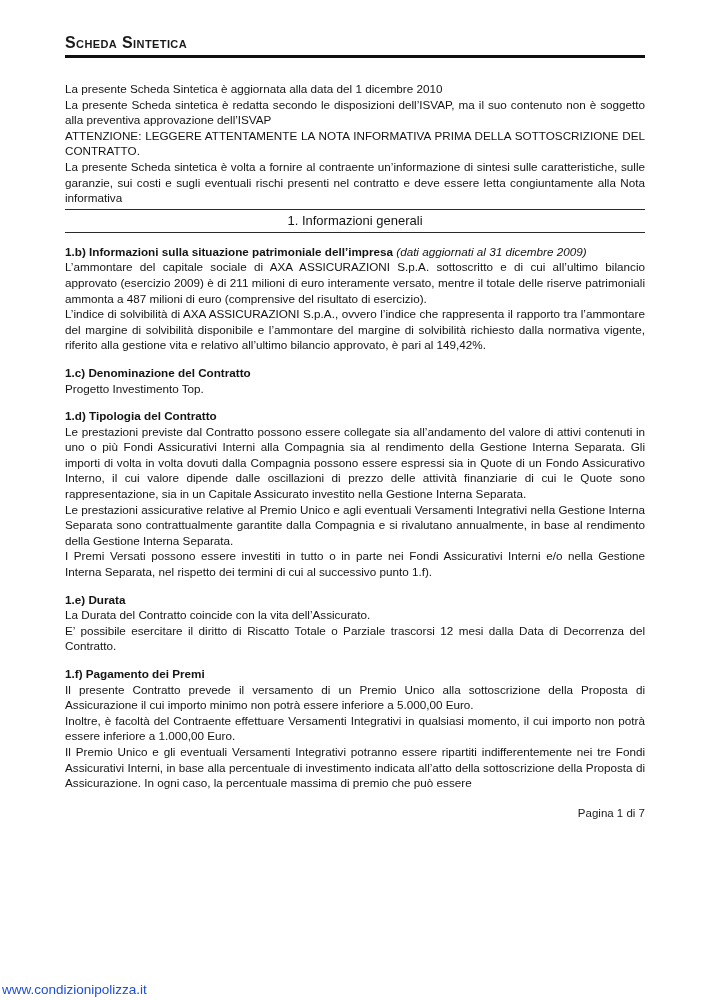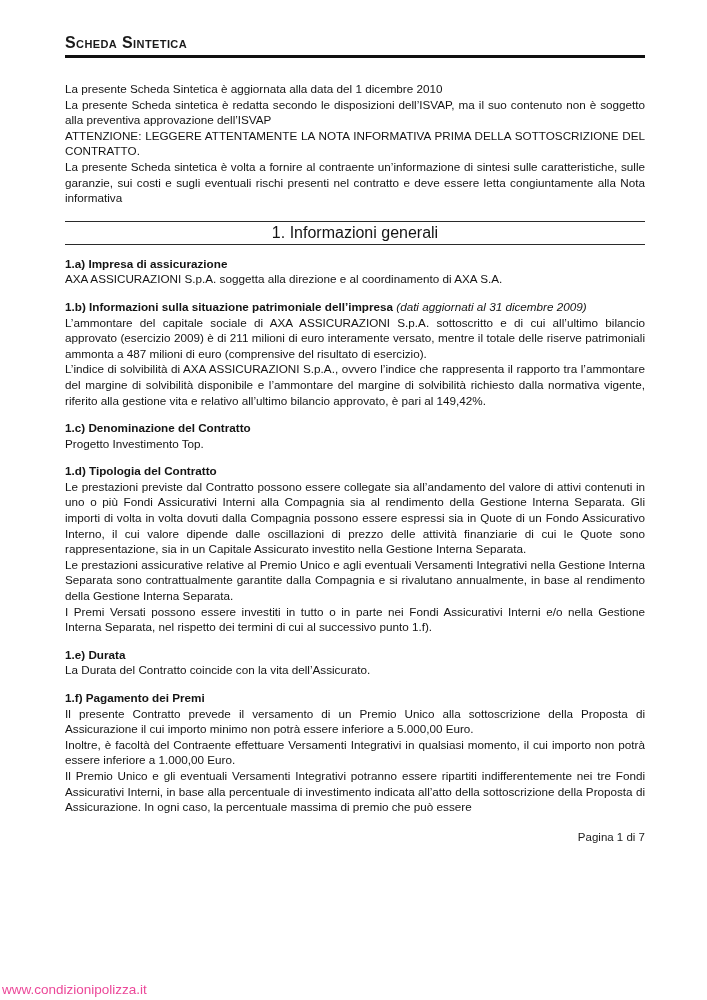--- a/index.html
+++ b/index.html
@@ -34,25 +34,25 @@
     margin: 0;
     font-size: 11.7px;
     line-height: 15.6px;
     text-align: justify;
   }
   .bold { font-weight: normal; }
   .mb10 { margin-bottom: 10px; }
   .mb12 { margin-bottom: 12px; }
   .mt13 { margin-top: 13px; }
   .section-heading {
-    margin: 15px 0 11px 0;
+    margin: 3px 0 11px 0;
     border-top: 1px solid #2a2a2a;
     border-bottom: 1px solid #2a2a2a;
     text-align: center;
-    font-size: 16px;
+    font-size: 13px;
     line-height: 15px;
     padding: 3px 0 4px 0;
   }
   .sub { margin-bottom: 12px; }
   .sub-heading {
     font-size: 11.7px;
     line-height: 15.6px;
     font-weight: bold;
     text-align: left;
   }
@@ -64,44 +64,40 @@
     margin-top: 16px;
     text-align: right;
     font-size: 11.5px;
     color: #1c1c1c;
   }
   .watermark {
     position: absolute;
     left: 2px;
     bottom: 3px;
     font-size: 13.5px;
-    color: #ec4899;
+    color: #1d4ed8;
   }
 </style>
 </head>
 <body>
 
 <div class="page">
 
   <div class="doc-title">Scheda Sintetica</div>
   <div class="title-rule"></div>
 
   <div class="intro">
     <p class="para bold mb10">La presente Scheda Sintetica è aggiornata alla data del 1 dicembre 2010</p>
     <p class="para bold mb12">La presente Scheda sintetica è redatta secondo le disposizioni dell’ISVAP, ma il suo contenuto non è soggetto alla preventiva approvazione dell’ISVAP</p>
     <p class="para bold mb12">ATTENZIONE: LEGGERE ATTENTAMENTE LA NOTA INFORMATIVA PRIMA DELLA SOTTOSCRIZIONE DEL CONTRATTO.</p>
     <p class="para bold">La presente Scheda sintetica è volta a fornire al contraente un’informazione di sintesi sulle caratteristiche, sulle garanzie, sui costi e sugli eventuali rischi presenti nel contratto e deve essere letta congiuntamente alla Nota informativa</p>
   </div>
 
   <div class="section-heading">1.  Informazioni generali</div>
 
-  <div class="sub">
-    <div class="sub-heading">1.a) Impresa di assicurazione</div>
-    <div class="para">AXA ASSICURAZIONI S.p.A. soggetta alla direzione e al coordinamento di AXA S.A.</div>
-  </div>
 
   <div class="sub">
     <div class="sub-heading"><span>1.b) Informazioni sulla situazione patrimoniale dell’impresa</span> <span class="heading-note">(dati aggiornati al 31 dicembre 2009)</span></div>
     <div class="para">L’ammontare del capitale sociale di AXA ASSICURAZIONI S.p.A. sottoscritto e di cui all’ultimo bilancio approvato (esercizio 2009) è di 211 milioni di euro interamente versato, mentre il totale delle riserve patrimoniali ammonta a 487 milioni di euro (comprensive del risultato di esercizio).</div>
     <div class="para">L’indice di solvibilità di AXA ASSICURAZIONI S.p.A., ovvero l’indice che rappresenta il rapporto tra l’ammontare del margine di solvibilità disponibile e l’ammontare del margine di solvibilità richiesto dalla normativa vigente, riferito alla gestione vita e relativo all’ultimo bilancio approvato, è pari al 149,42%.</div>
   </div>
 
   <div class="sub">
     <div class="sub-heading">1.c) Denominazione del Contratto</div>
     <div class="para">Progetto Investimento Top.</div>
@@ -110,20 +106,21 @@
   <div class="sub">
     <div class="sub-heading">1.d) Tipologia del Contratto</div>
     <div class="para">Le prestazioni previste dal Contratto possono essere collegate sia all’andamento del valore di attivi contenuti in uno o più Fondi Assicurativi Interni alla Compagnia sia al rendimento della Gestione Interna Separata. Gli importi di volta in volta dovuti dalla Compagnia possono essere espressi sia in Quote di un Fondo Assicurativo Interno, il cui valore dipende dalle oscillazioni di prezzo delle attività finanziarie di cui le Quote sono rappresentazione, sia in un Capitale Assicurato investito nella Gestione Interna Separata.</div>
     <div class="para">Le prestazioni assicurative relative al Premio Unico e agli eventuali Versamenti Integrativi nella Gestione Interna Separata sono contrattualmente garantite dalla Compagnia e si rivalutano annualmente, in base al rendimento della Gestione Interna Separata.</div>
     <div class="para">I Premi Versati possono essere investiti in tutto o in parte nei Fondi Assicurativi Interni e/o nella Gestione Interna Separata, nel rispetto dei termini di cui al successivo punto 1.f).</div>
   </div>
 
   <div class="sub">
     <div class="sub-heading">1.e) Durata</div>
     <div class="para">La Durata del Contratto coincide con la vita dell’Assicurato.</div>
+    <div class="para">E’ possibile esercitare il diritto di Riscatto Totale o Parziale trascorsi 12 mesi dalla Data di Decorrenza del Contratto.</div>
   </div>
 
   <div class="sub">
     <div class="sub-heading">1.f) Pagamento dei Premi</div>
     <div class="para">Il presente Contratto prevede il versamento di un Premio Unico alla sottoscrizione della Proposta di Assicurazione il cui importo minimo non potrà essere inferiore a 5.000,00 Euro.</div>
     <div class="para">Inoltre, è facoltà del Contraente effettuare Versamenti Integrativi in qualsiasi momento, il cui importo non potrà essere inferiore a 1.000,00 Euro.</div>
     <div class="para mt13">Il Premio Unico e gli eventuali Versamenti Integrativi potranno essere ripartiti indifferentemente nei tre Fondi Assicurativi Interni, in base alla percentuale di investimento indicata all’atto della sottoscrizione della Proposta di Assicurazione. In ogni caso, la percentuale massima di premio che può essere</div>
   </div>
 
   <div class="page-footer">Pagina 1 di 7</div>

